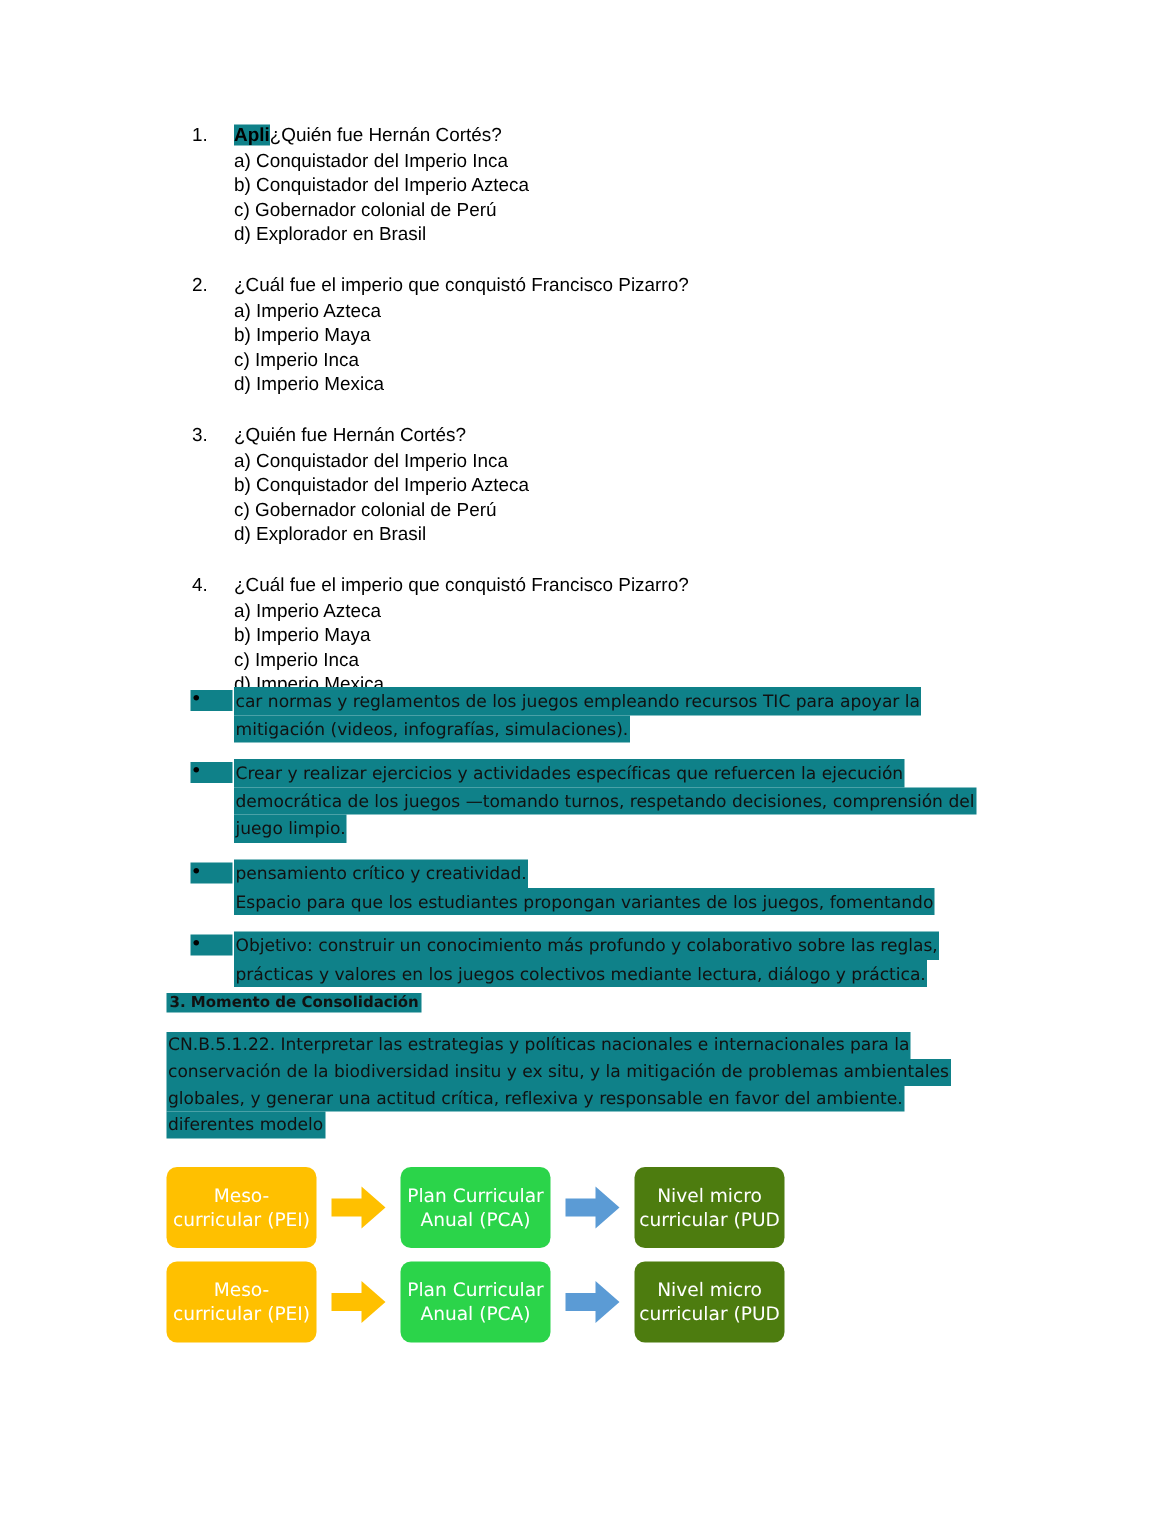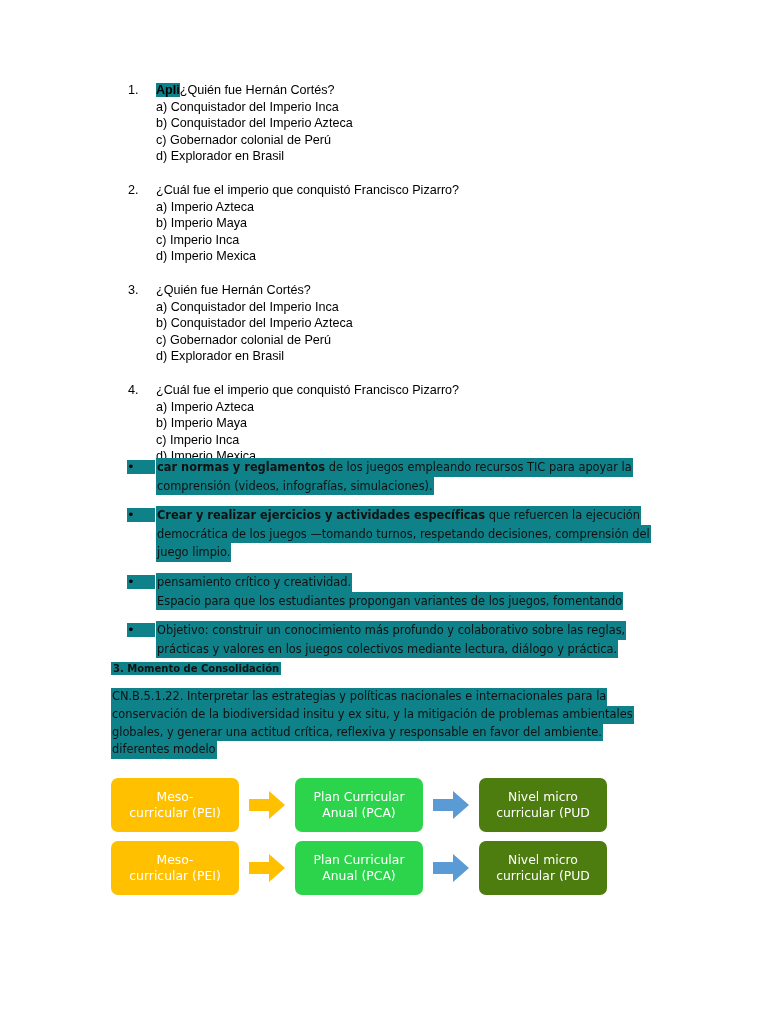--- a/index.html
+++ b/index.html
@@ -90,21 +90,21 @@
     text-align: left;
   }
   .hl-line {
     display: block;
     width: fit-content;
     max-width: 100%;
     background: #0f8189;
     padding: 0 1px;
     white-space: pre;
   }
-  .hl-line .b { font-weight: bold; }
+  .hl-line .b { font-weight: normal; }
 
   .hl-heading {
     position: absolute;
     left: 111px;
     top: 661px;
     font-family: "DejaVu Sans", sans-serif;
     font-size: 10px;
     line-height: 16px;
     font-weight: bold;
     color: #111;
@@ -130,21 +130,21 @@
   .flow {
     position: absolute;
     left: 111px;
     display: flex;
     align-items: center;
   }
   .flow.row1 { top: 778px; }
   .flow.row2 { top: 841px; }
 
   .fbox {
-    width: 128px;
+    width: 100px;
     height: 54px;
     border-radius: 7px;
     display: flex;
     flex-direction: column;
     align-items: center;
     justify-content: center;
     color: #ffffff;
     font-family: "DejaVu Sans", sans-serif;
     font-size: 12.4px;
     line-height: 16px;
@@ -210,21 +210,21 @@
       <span class="q-opt">d) Imperio Mexica</span>
     </div>
 
   </div>
 
   <div class="hl-block">
 
     <div class="hl-bullet">
       <span class="dot">•</span>
       <span class="hl-line"><span class="b">car normas y reglamentos</span><span> de los juegos empleando recursos TIC para apoyar la</span></span>
-      <span class="hl-line">comprensión (videos, infografías, simulaciones).</span>
+      <span class="hl-line">mitigación (videos, infografías, simulaciones).</span>
     </div>
 
     <div class="hl-bullet">
       <span class="dot">•</span>
       <span class="hl-line"><span class="b">Crear y realizar ejercicios y actividades específicas</span><span> que refuercen la ejecución</span></span>
       <span class="hl-line">democrática de los juegos —tomando turnos, respetando decisiones, comprensión del</span>
       <span class="hl-line">juego limpio.</span>
     </div>
 
     <div class="hl-bullet">

